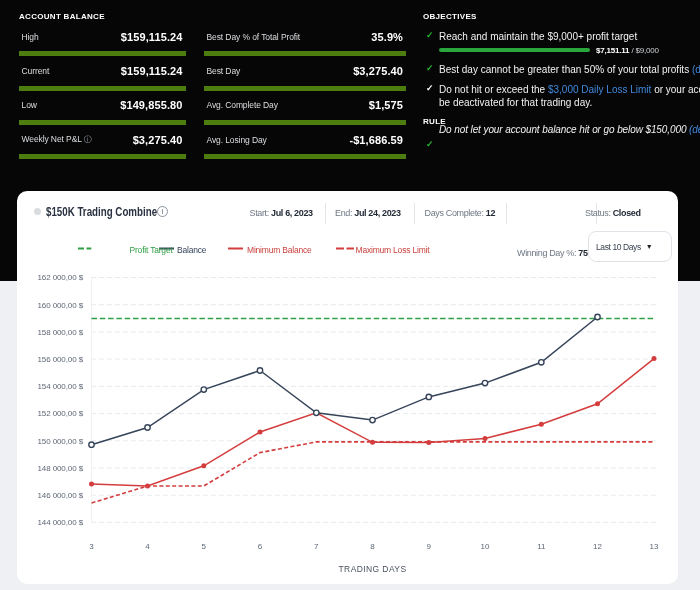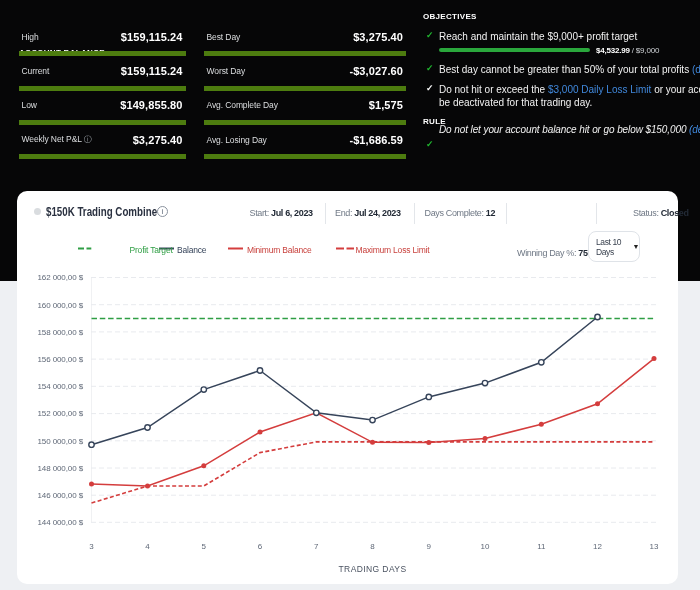--- a/index.html
+++ b/index.html
@@ -15,30 +15,30 @@
   .trow .val{font-size:11px;font-weight:bold;color:#fff;letter-spacing:0.1px;}
   .obj{position:absolute;font-size:10px;color:#f2f2f2;white-space:nowrap;}
   .chk{position:absolute;font-size:9px;font-weight:bold;}
   .blue{color:#4189dd;}
   #card{position:absolute;left:17px;top:191px;width:661px;height:393px;
         background:#fff;border-radius:10px;}
   .hstat{position:absolute;font-size:9px;letter-spacing:-0.35px;color:#6f7885;white-space:nowrap;top:208px;}
   .hstat b{color:#222a36;}
   .vdiv{position:absolute;top:203px;height:21px;width:1px;background:#e3e6ea;}
   .leg{position:absolute;font-size:8.5px;letter-spacing:-0.2px;white-space:nowrap;top:245px;}
-  #dropdown{position:absolute;left:588px;top:231px;width:52px;height:31px;
+  #dropdown{position:absolute;left:588px;top:231px;width:84px;height:31px;
         border:1px solid #dfe3e8;border-radius:8px;background:#fff;box-sizing:border-box;
         font-size:8.5px;letter-spacing:-0.4px;color:#3b4350;
         display:flex;align-items:center;padding-left:7px;}
 </style>
 </head>
 <body>
 <div id="top"></div>
 
-<div class="sechead" style="left:19px;top:12px;margin-top:36px;">ACCOUNT BALANCE</div>
+<div class="sechead" style="left:19px;top:12px;">ACCOUNT BALANCE</div>
 
 <div class="tbl" style="left:19px;top:22px;width:166.5px;box-sizing:border-box;">
   <div class="trow">
       <span class="lab">High</span>
       <span class="val">$159,115.24</span>
     </div>
   <div class="trow">
       <span class="lab">Current</span>
       <span class="val">$159,115.24</span>
     </div>
@@ -47,42 +47,42 @@
       <span class="val">$149,855.80</span>
     </div>
   <div class="trow">
       <span class="lab">Weekly Net P&amp;L <span style="font-size:8px;color:#9aa0a6;">ⓘ</span></span>
       <span class="val">$3,275.40</span>
     </div>
 </div>
 
 <div class="tbl" style="left:204px;top:22px;width:202px;box-sizing:border-box;">
   <div class="trow">
+      <span class="lab">Best Day % of Total Profit</span>
+      <span class="val">35.9%</span>
+    </div>
+  <div class="trow">
       <span class="lab">Best Day</span>
       <span class="val">$3,275.40</span>
-    </div>
-  <div class="trow">
-      <span class="lab">Worst Day</span>
-      <span class="val">-$3,027.60</span>
     </div>
   <div class="trow">
       <span class="lab">Avg. Complete Day</span>
       <span class="val">$1,575</span>
     </div>
   <div class="trow">
       <span class="lab">Avg. Losing Day</span>
       <span class="val">-$1,686.59</span>
     </div>
 </div>
 
 <div class="sechead" style="left:423px;top:12px;">OBJECTIVES</div>
 <div class="chk" style="left:426px;top:30px;color:#21b830;">✓</div>
 <div class="obj" style="top:31px;left:439px;">Reach and maintain the $9,000+ profit target</div>
 <div class="abs" style="left:439px;top:48px;width:151px;height:3.5px;border-radius:2px;background:#2aa73c;"></div>
-<div class="abs" style="left:596px;top:46px;font-size:8px;letter-spacing:-0.2px;color:#fff;white-space:nowrap;"><b>$4,532.99</b> <span style="color:#cfd2d6;">/ $9,000</span></div>
+<div class="abs" style="left:596px;top:46px;font-size:8px;letter-spacing:-0.2px;color:#fff;white-space:nowrap;"><b>$7,151.11</b> <span style="color:#cfd2d6;">/ $9,000</span></div>
 <div class="chk" style="left:426px;top:63px;color:#21b830;">✓</div>
 <div class="obj" style="top:64px;left:439px;">Best day cannot be greater than 50% of your total profits <span class="blue">(details)</span></div>
 <div class="chk" style="left:426px;top:83px;color:#fff;">✓</div>
 <div class="obj" style="top:83px;left:439px;line-height:13px;">Do not hit or exceed the <span class="blue">$3,000 Daily Loss Limit</span> or your account will<br>be deactivated for that trading day.</div>
 <div class="sechead" style="left:423px;top:117px;">RULE</div>
 <div class="chk" style="left:426px;top:139px;color:#21b830;">✓</div>
 <div class="obj" style="top:124px;left:439px;letter-spacing:-0.1px;font-style:italic;">Do not let your account balance hit or go below $150,000 <span class="blue">(details)</span></div>
 
 <div id="card"></div>
 
@@ -91,21 +91,21 @@
 <div class="abs" style="left:157px;top:206px;width:9px;height:9px;border:1px solid #8a929e;border-radius:50%;color:#8a929e;font-size:7px;text-align:center;line-height:9px;font-weight:bold;">i</div>
 
 <div class="hstat" style="left:249.5px;">Start: <b>Jul 6, 2023</b></div>
 <div class="vdiv" style="left:324.5px;"></div>
 <div class="hstat" style="left:335px;">End: <b>Jul 24, 2023</b></div>
 <div class="vdiv" style="left:414px;"></div>
 <div class="hstat" style="left:424.5px;">Days Complete: <b>12</b></div>
 <div class="vdiv" style="left:505.5px;"></div>
 <div class="hstat" style="left:517px;margin-top:40px;">Winning Day %: <b>75</b></div>
 <div class="vdiv" style="left:595.5px;"></div>
-<div class="hstat" style="left:585px;margin-left:48px;">Status: <b>Closed</b></div>
+<div class="hstat" style="left:585px;">Status: <b>Closed</b></div>
 
 <svg class="abs" style="left:0;top:240px;" width="470" height="16" viewBox="0 0 470 16">
   <g stroke-width="2">
     <line x1="78" y1="8.5" x2="91.3" y2="8.5" stroke="#2f9e44" stroke-dasharray="6 2.5"></line>
     <line x1="159" y1="8.5" x2="174" y2="8.5" stroke="#36445a"></line>
     <line x1="228" y1="8.5" x2="243" y2="8.5" stroke="#d43d3d"></line>
     <line x1="336" y1="8.5" x2="354" y2="8.5" stroke="#d43d3d" stroke-dasharray="8 2.5"></line>
   </g>
 </svg>
 <div class="leg" style="left:93.5px;color:#2f9e44;padding-left:36px;">Profit Target</div>

